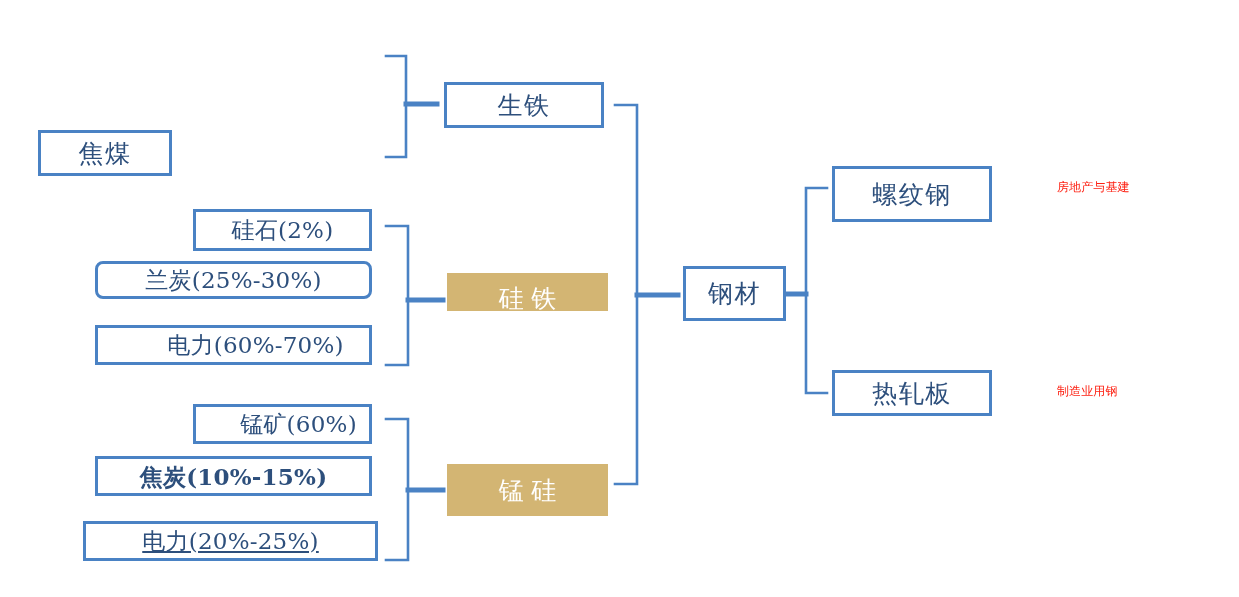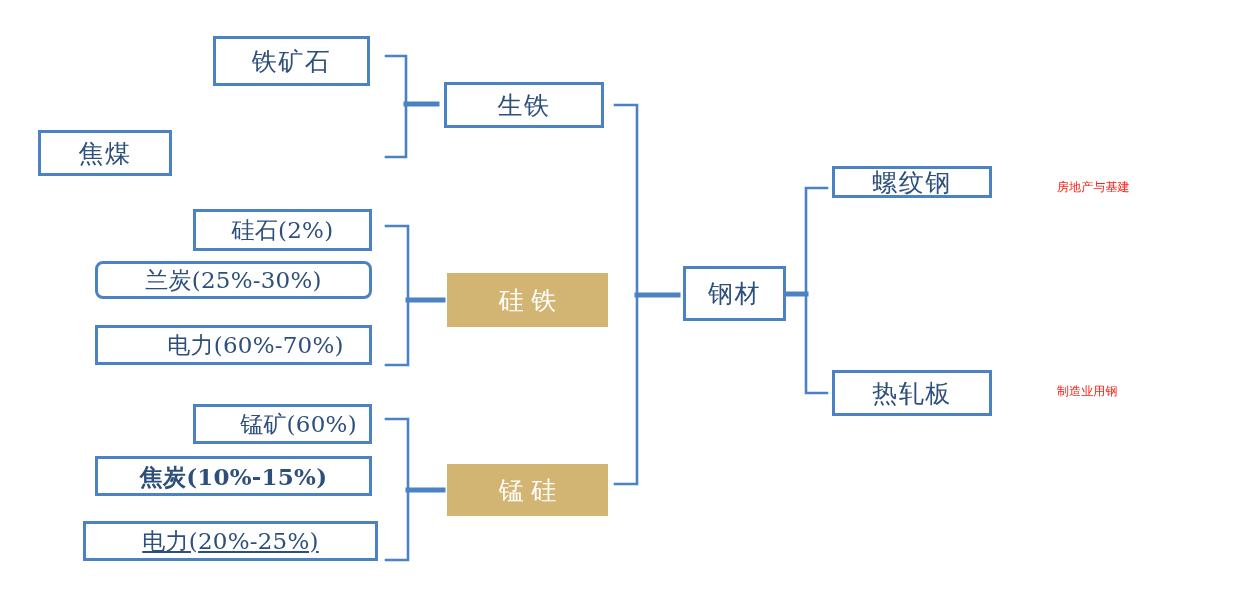--- a/index.html
+++ b/index.html
@@ -81,23 +81,20 @@
       <path d="M 408 490 L 443 490" stroke-width="5"></path>
 
       <path d="M 615 105 L 637 105 L 637 484 L 615 484"></path>
       <path d="M 637 295 L 678 295" stroke-width="5"></path>
 
       <path d="M 827 188 L 806 188 L 806 393 L 827 393"></path>
       <path d="M 786 294 L 806 294" stroke-width="5"></path>
     </g>
   </svg>
 
-  <div class="node node-blue" style="left:213px; top:36px; width:157px; height:50px;">
-    <span>铁矿石</span>
-  </div>
 
   <div class="node node-blue" style="left:38px; top:130px; width:134px; height:46px;">
     <span>焦煤</span>
   </div>
 
 
   <div class="node node-blue" style="left:444px; top:82px; width:160px; height:46px;">
     <span>生铁</span>
   </div>
 
@@ -106,21 +103,21 @@
   </div>
 
   <div class="node node-blue node-pct" style="left:95px; top:261px; width:277px; height:38px;border-radius:8px;">
     <span>兰炭(25%-30%)</span>
   </div>
 
   <div class="node node-blue node-pct" style="left:95px; top:325px; width:277px; height:40px;padding-left:44px;">
     <span>电力(60%-70%)</span>
   </div>
 
-  <div class="node node-gold" style="left:447px; top:273px; width:161px; height:54px;">
+  <div class="node node-gold" style="left:447px; top:273px; width:161px; height:38px;align-items:flex-end;">
     <span>硅铁</span>
   </div>
 
   <div class="node node-blue node-pct" style="left:193px; top:404px; width:179px; height:40px;padding-left:32px;">
     <span>锰矿(60%)</span>
   </div>
 
   <div class="node node-blue node-pct" style="left:95px; top:456px; width:277px; height:40px;font-weight:bold;">
     <span>焦炭(10%-15%)</span>
   </div>
@@ -130,21 +127,21 @@
   </div>
 
   <div class="node node-gold" style="left:447px; top:464px; width:161px; height:52px;">
     <span>锰硅</span>
   </div>
 
   <div class="node node-blue" style="left:683px; top:266px; width:103px; height:55px;">
     <span>钢材</span>
   </div>
 
-  <div class="node node-blue" style="left:832px; top:166px; width:160px; height:32px;">
+  <div class="node node-blue" style="left:832px; top:166px; width:160px; height:56px;">
     <span>螺纹钢</span>
   </div>
 
   <div class="node node-blue" style="left:832px; top:370px; width:160px; height:46px;">
     <span>热轧板</span>
   </div>
 
   <div class="annotation" style="left:1057px; top:181px;">
     <span>房地产与基建</span>
   </div>

